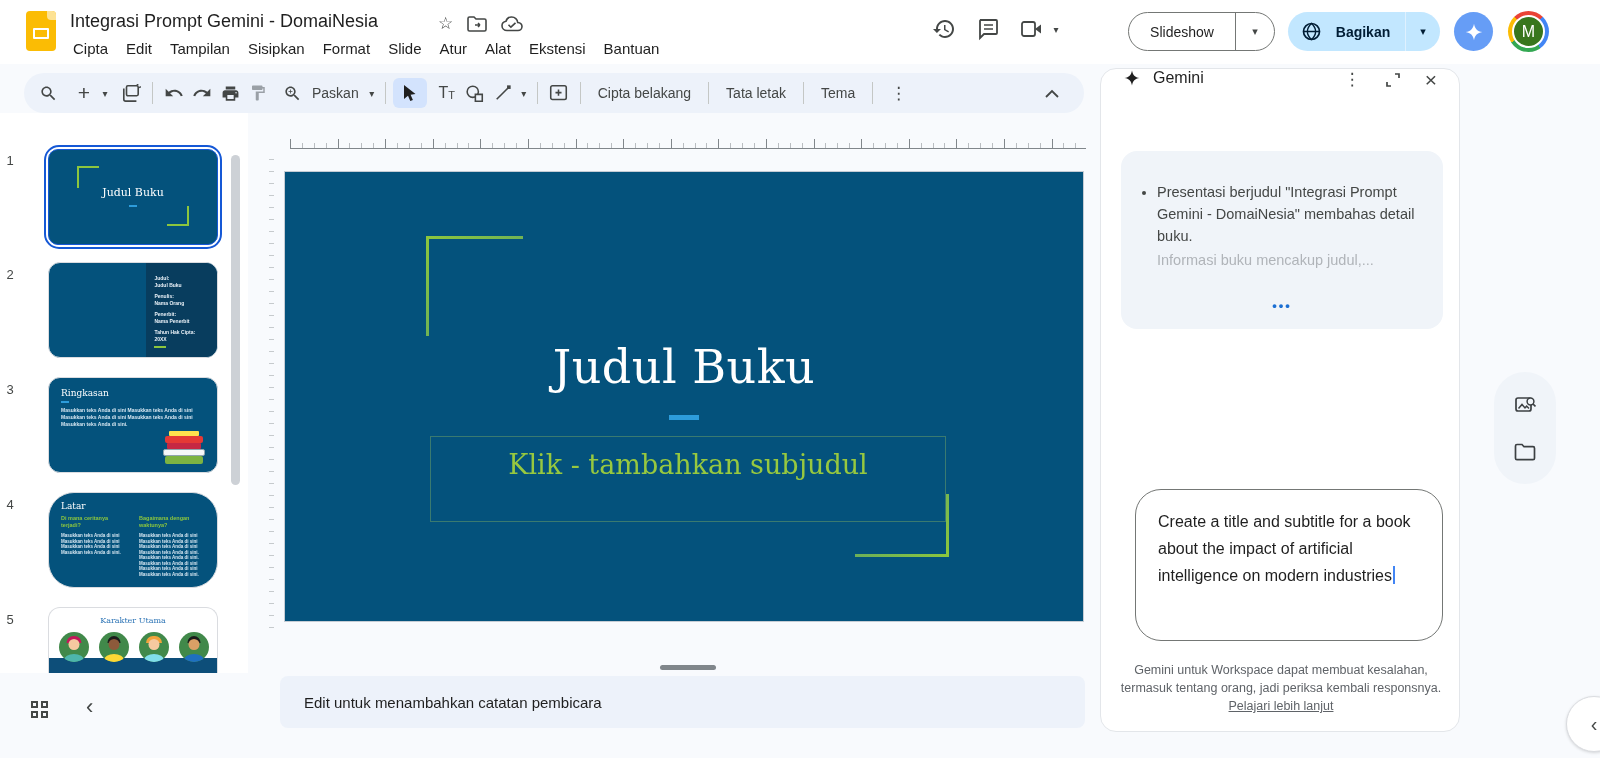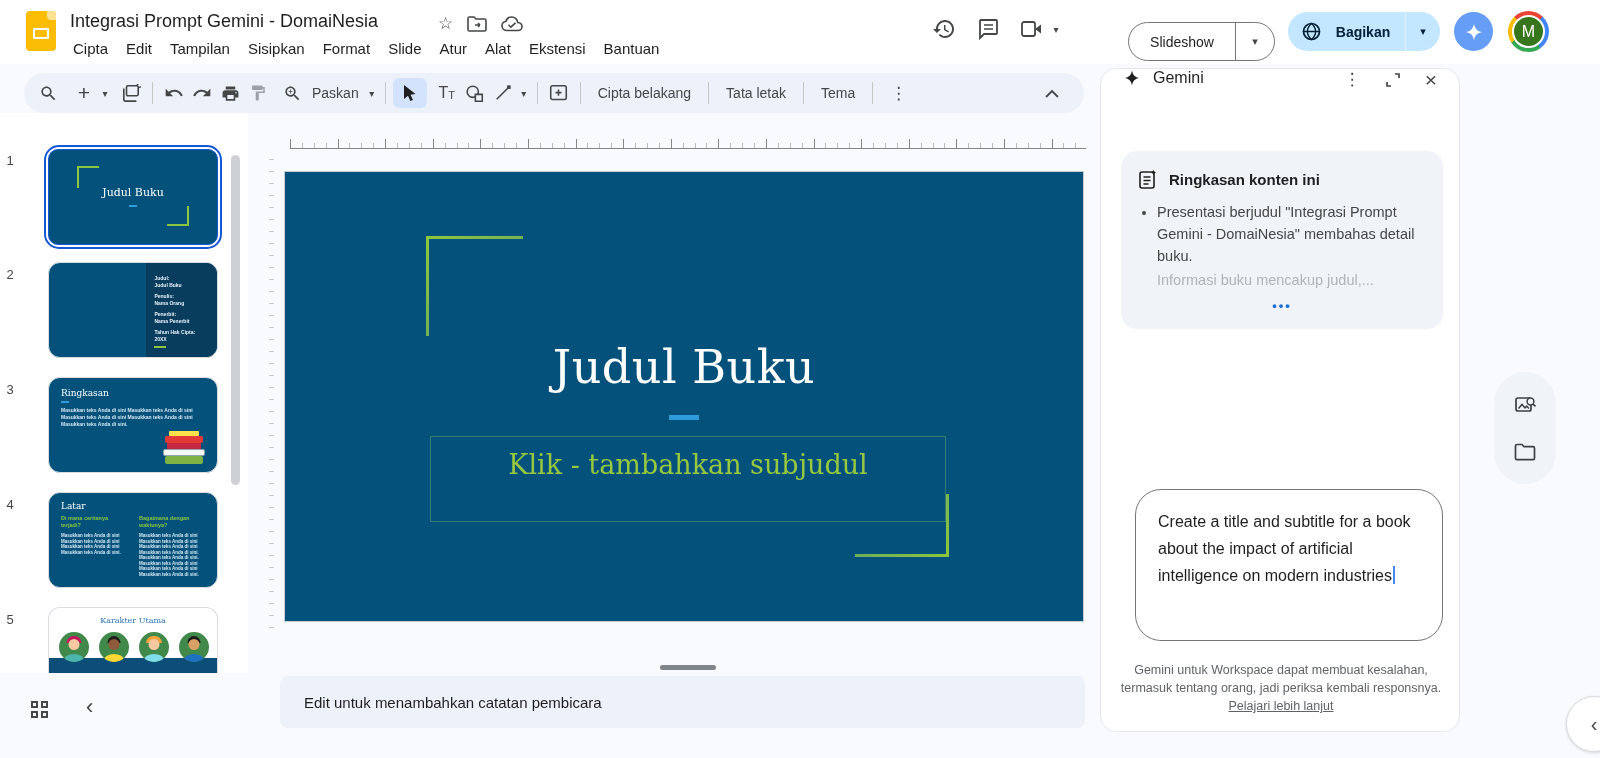--- a/index.html
+++ b/index.html
@@ -11,21 +11,21 @@
   #header { position:absolute; left:0; top:0; width:1600px; height:64px; background:#fff; }
   .slides-logo { position:absolute; left:26px; top:11px; width:30px; height:40px; background:#fbbc04; border-radius:4px; }
   .slides-logo .fold { position:absolute; right:0; top:0; width:9px; height:9px; background:#fde293; border-radius:0 4px 0 4px; }
   .slides-logo .page { position:absolute; left:7px; top:17px; width:16px; height:11px; border:2.5px solid #fff; border-radius:1px; }
   .doc-title { position:absolute; left:70px; top:11px; font-size:18px; color:#1f1f1f; }
   .title-icons { position:absolute; left:438px; top:14px; display:flex; gap:14px; align-items:center; color:#444746; }
   .title-icons .gl { font-size:17px; line-height:20px; }
   .menubar { position:absolute; left:64px; top:37px; display:flex; }
   .menubar span { font-size:15px; color:#1f1f1f; padding:3px 9px; border-radius:6px; cursor:default; }
   .hdr-actions { position:absolute; top:17px; left:932px; display:flex; align-items:center; gap:20px; color:#444746; }
-  .btn-slideshow { position:absolute; left:1128px; top:12px; height:39px; width:147px; background:#fff; border:1px solid #747775; border-radius:20px; display:flex; align-items:center;margin-top:10px; }
+  .btn-slideshow { position:absolute; left:1128px; top:12px; height:39px; width:147px; background:#fff; border:1px solid #747775; border-radius:20px; display:flex; align-items:center; }
   .btn-slideshow .lbl { flex:1; text-align:center; font-size:14px; color:#1f1f1f; }
   .btn-slideshow .sep { width:1px; height:38px; background:#747775; }
   .btn-slideshow .car { width:38px; text-align:center; font-size:11px; color:#444746; }
   .btn-share { position:absolute; left:1288px; top:12px; height:39px; width:152px; background:#c2e7ff; border-radius:20px; display:flex; align-items:center; }
   .btn-share .glb { margin-left:14px; }
   .btn-share .lbl { flex:1; text-align:center; font-size:14px; font-weight:bold; color:#001d35; }
   .btn-share .sep { width:1px; height:39px; background:#dff1ff; }
   .btn-share .car { width:34px; text-align:center; font-size:11px; color:#001d35; }
   .gem-btn { position:absolute; left:1454px; top:12px; width:39px; height:39px; border-radius:50%; background:#669df6; display:flex; align-items:center; justify-content:center; }
   .avatar { position:absolute; left:1508px; top:11px; width:41px; height:41px; border-radius:50%; background:conic-gradient(#ea4335 0 12%, #4285f4 12% 40%, #34a853 40% 66%, #fbbc04 66% 88%, #ea4335 88%); display:flex; align-items:center; justify-content:center; }
@@ -335,21 +335,21 @@
     <div class="books">
       <div style="width:30px;height:5px;background:#ffe14d;"></div>
       <div style="width:38px;height:7px;background:#e53935;border-radius:2px;"></div>
       <div style="width:34px;height:6px;background:#c62843;"></div>
       <div style="width:42px;height:7px;background:#f5f7f9;border:1px solid #90a4ae;border-radius:2px;"></div>
       <div style="width:38px;height:8px;background:#7cb342;border-radius:2px;"></div>
     </div>
   </div>
 
   <div class="slide-num" style="top:384px;">4</div>
-  <div class="thumb" style="top:379px;">
+  <div class="thumb" style="top:379px;border-radius:26px;">
     <div class="t4-title serif">Latar</div>
     <div class="t4-col" style="left:12px;">
       <div class="t4-h">Di mana ceritanya terjadi?</div>
       <div class="t4-b">Masukkan teks Anda di sini Masukkan teks Anda di sini Masukkan teks Anda di sini Masukkan teks Anda di sini.</div>
     </div>
     <div class="t4-col" style="left:90px;">
       <div class="t4-h">Bagaimana dengan waktunya?</div>
       <div class="t4-b">Masukkan teks Anda di sini Masukkan teks Anda di sini Masukkan teks Anda di sini Masukkan teks Anda di sini. Masukkan teks Anda di sini. Masukkan teks Anda di sini Masukkan teks Anda di sini Masukkan teks Anda di sini.</div>
     </div>
   </div>
@@ -415,28 +415,20 @@
       <span>
         <svg width="16" height="16" viewBox="0 0 16 16">
             <path d="M2 10v4h4M14 6V2h-4" fill="none" stroke="#444746" stroke-width="1.7"></path>
           </svg>
       </span>
       <span class="gp-close">×</span>
     </span>
   </div>
 
   <div class="sum-card">
-    <div class="sum-head">
-      <svg width="18" height="20" viewBox="0 0 18 20">
-          <rect x="1" y="3" width="14" height="16" rx="2" fill="none" stroke="#1f1f1f" stroke-width="1.6"></rect>
-          <path d="M4.5 8h7M4.5 11.5h7M4.5 15h5" stroke="#1f1f1f" stroke-width="1.4"></path>
-          <path d="M14.5 0.5c.3 1.7 1.3 2.7 3 3-1.7.3-2.7 1.3-3 3-.3-1.7-1.3-2.7-3-3 1.7-.3 2.7-1.3 3-3z" fill="#1f1f1f"></path>
-        </svg>
-      <span class="sum-title">Ringkasan konten ini</span>
-    </div>
     <ul class="sum-list">
       <li>Presentasi berjudul "Integrasi Prompt Gemini - DomaiNesia" membahas detail buku.</li>
       <li class="faded">Informasi buku mencakup judul,...</li>
     </ul>
     <div class="sum-dots">•••</div>
   </div>
 
   <div class="prompt-box">
     <span class="prompt-text">Create a title and subtitle for a book about the impact of artificial intelligence on modern industries</span><span class="caret-i"></span>
   </div>

